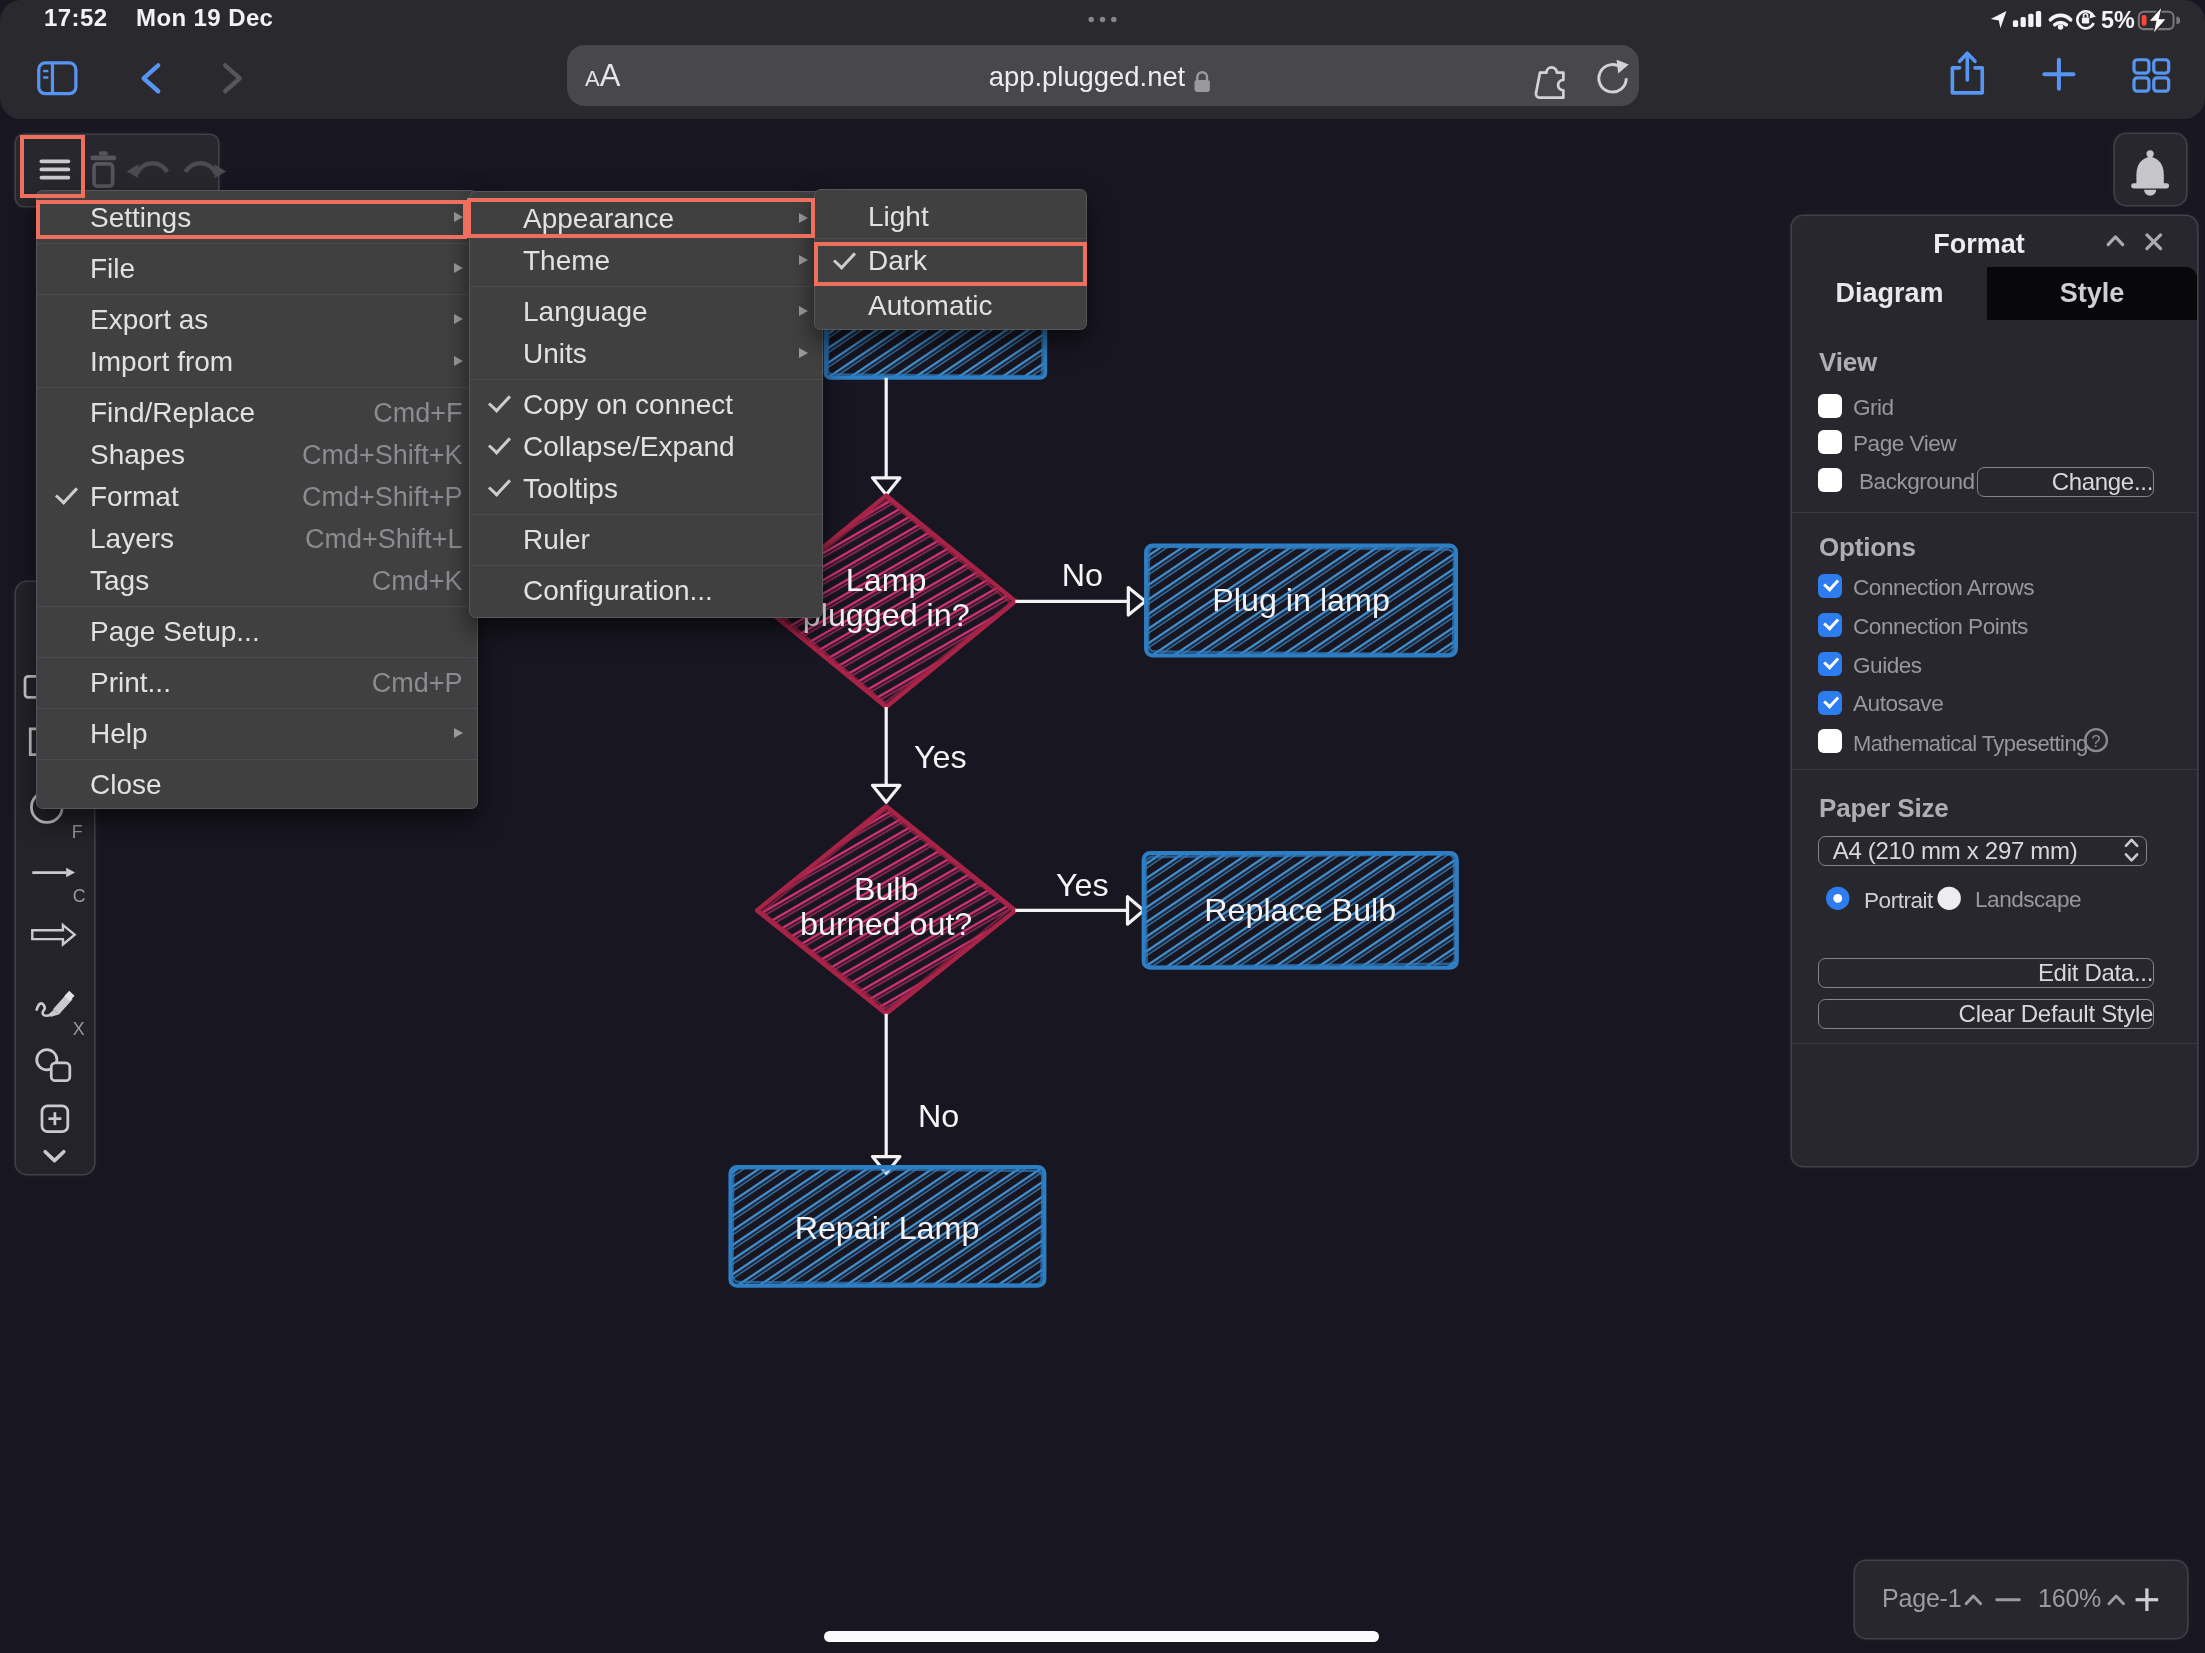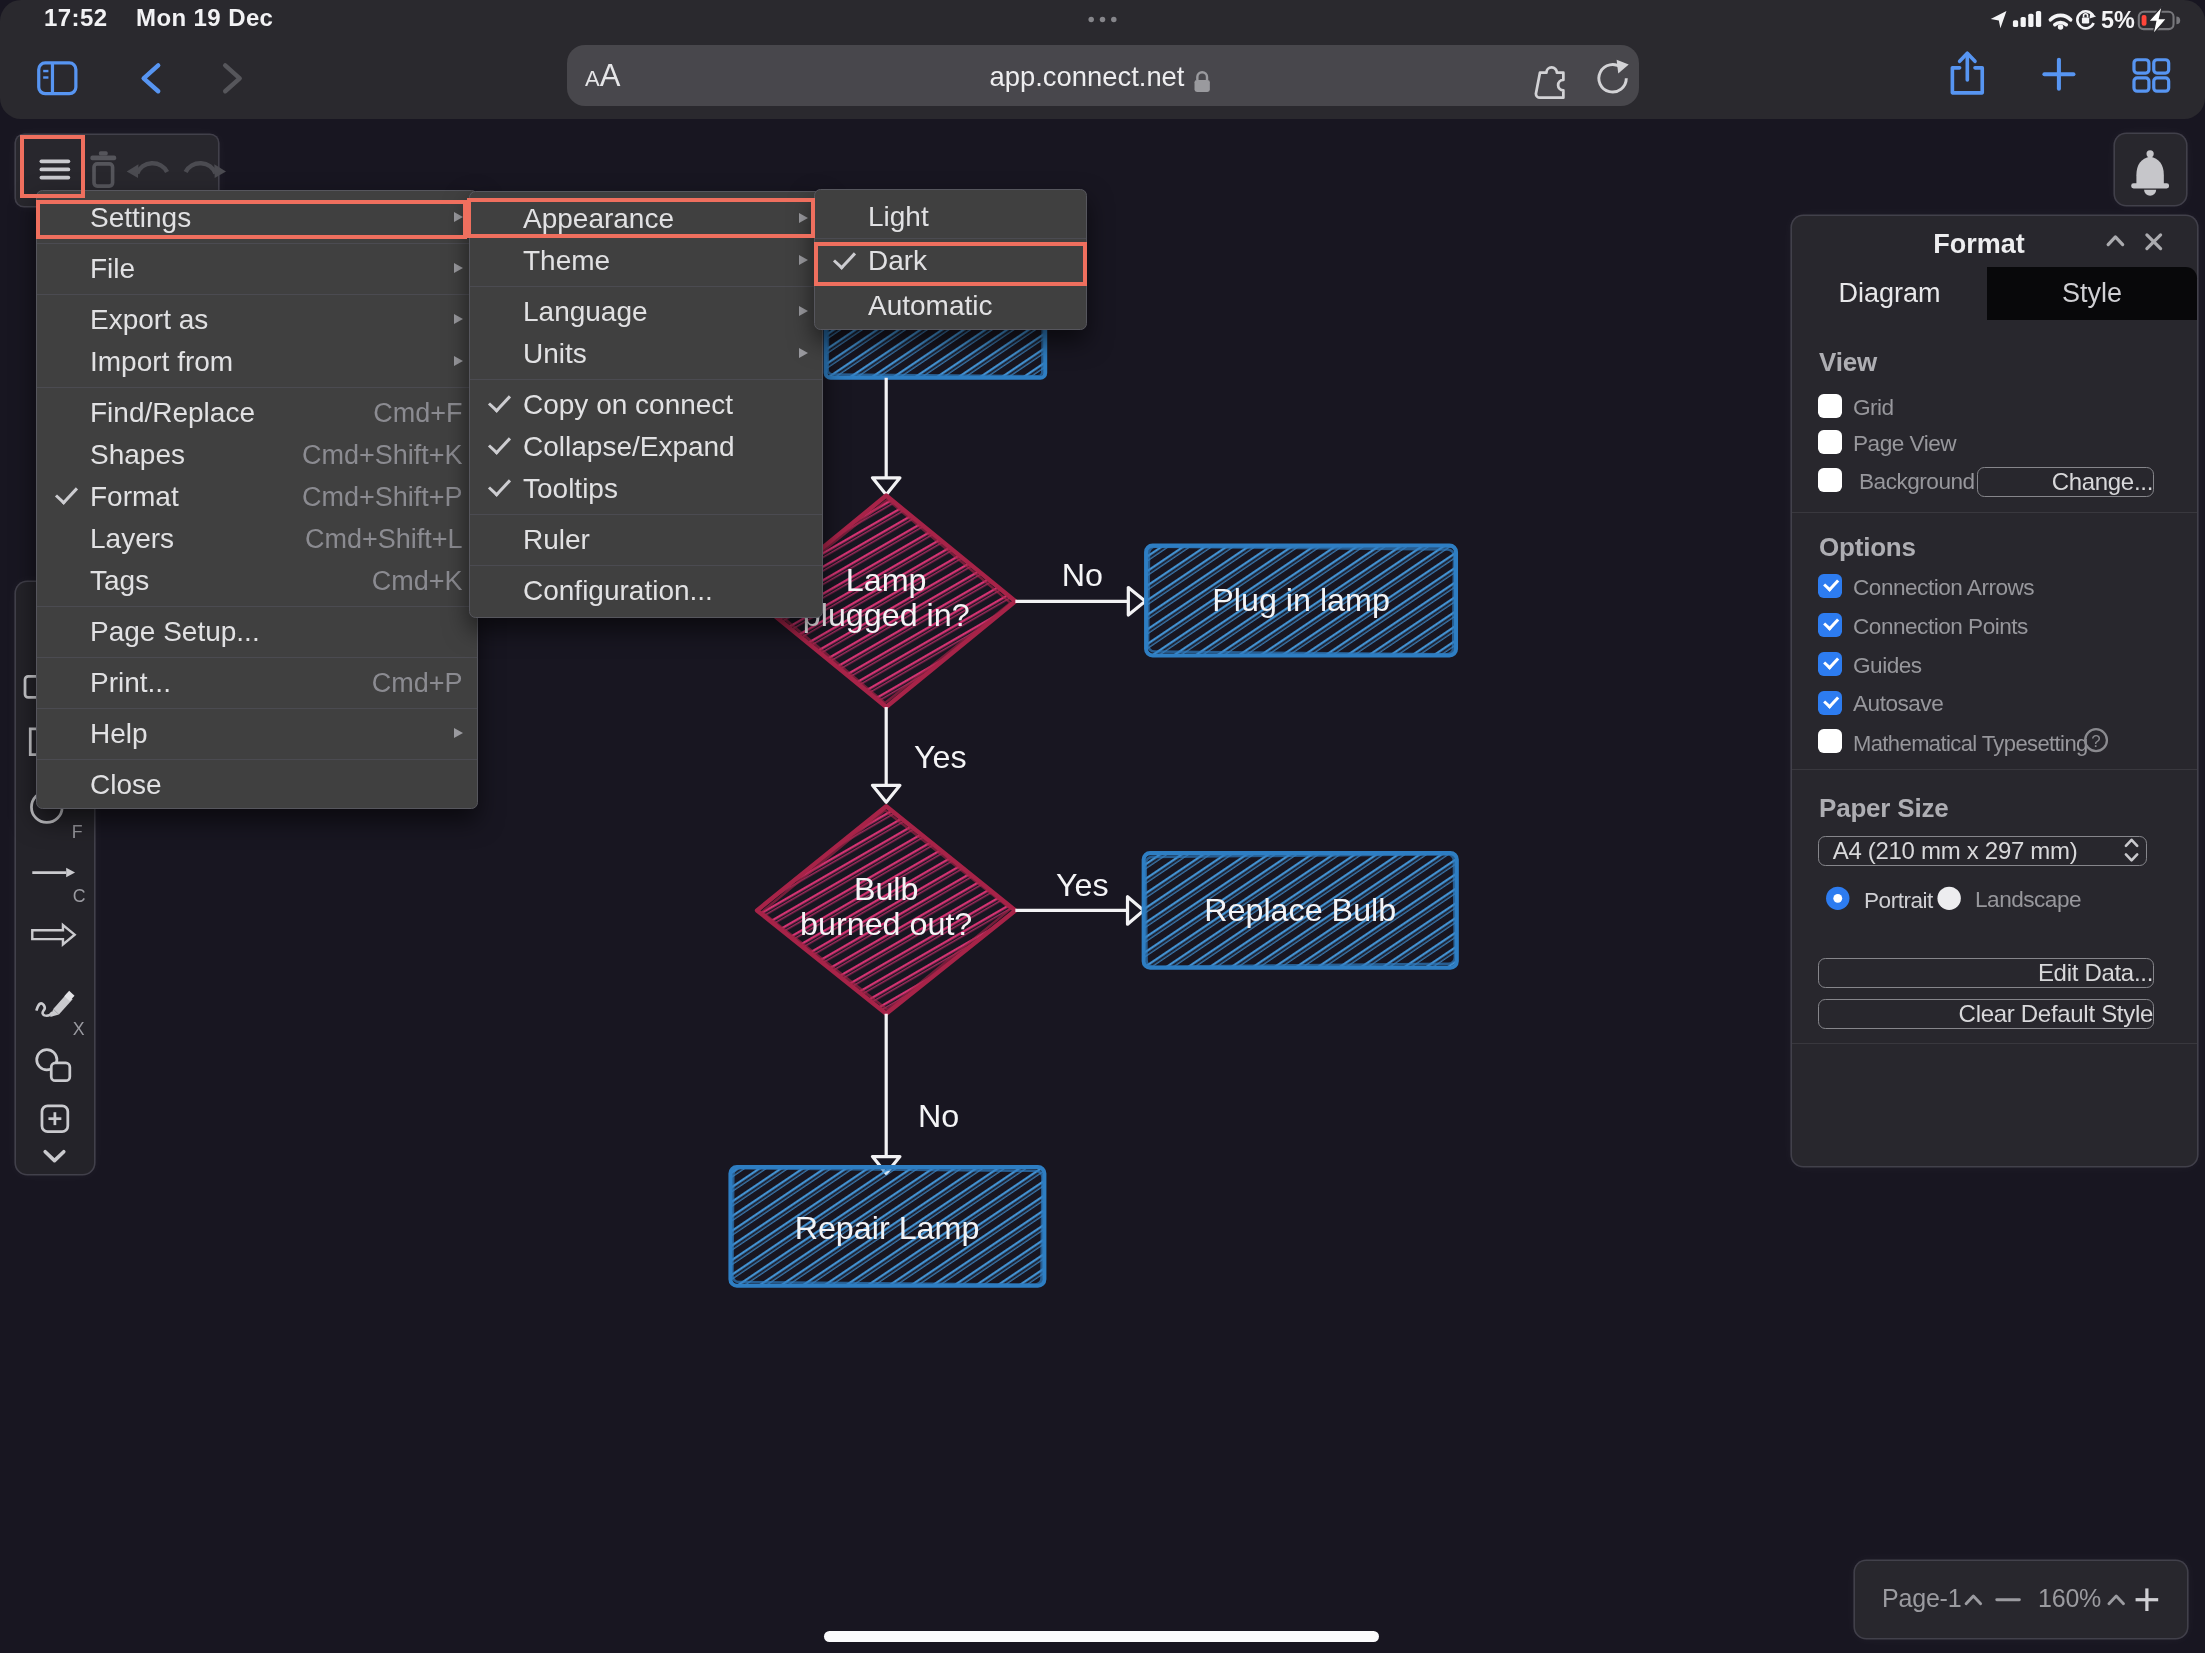--- a/index.html
+++ b/index.html
@@ -32,21 +32,21 @@
   .mi{position:relative;height:42px;line-height:42px;color:#e1e1e3;font-size:28px;padding-left:53px;}
   .msep{height:0;border-top:1.6px solid #4b4b51;margin:4px 0;}
   .mpad{height:5.7px;}
   .sc{position:absolute;right:14.5px;top:0;color:#8b8b91;font-size:27px;}
   .sub{position:absolute;right:13.7px;top:15.3px;width:0;height:0;
        border-left:9px solid #9a9a9f;border-top:5.7px solid transparent;border-bottom:5.7px solid transparent;}
   .chk{position:absolute;left:19.4px;top:11.3px;width:18px;height:9px;border-left:3.2px solid #cdcdd1;
        border-bottom:3.2px solid #cdcdd1;transform:rotate(-47deg);}
   
   #fpanel .hdr{position:absolute;left:0;top:13px;width:100%;text-align:center;font-size:27px;font-weight:700;color:#ededef;padding-right:31px;box-sizing:border-box;}
-  .ftab{position:absolute;top:51px;height:53px;font-size:27px;font-weight:400;text-align:center;box-sizing:border-box;}
+  .ftab{position:absolute;top:51px;height:53px;font-size:27px;font-weight:700;text-align:center;box-sizing:border-box;}
   #ftabd{left:0;width:195px;color:#e8e8ea;line-height:53px;}
   #ftabs{left:195px;width:210px;background:#08080a;color:#cfcfd3;line-height:53px;border-radius:0 11.3px 0 0;}
   .fsec{position:absolute;left:27px;font-size:26px;font-weight:700;color:#aeaeb3;letter-spacing:-0.2px;}
   .flab{position:absolute;font-size:22.6px;color:#97979c;letter-spacing:-0.5px;white-space:nowrap;}
   .fsep{position:absolute;left:0;width:100%;border-top:1.6px solid #39383e;}
   .cb{position:absolute;left:26px;width:24px;height:24px;border-radius:5.7px;background:#fff;}
   .cbb{position:absolute;left:26px;width:24px;height:24px;border-radius:5.7px;background:#2d7cf0;}
   .cbb:after{content:"";position:absolute;left:5.7px;top:4.8px;width:11.3px;height:5.7px;
      border-left:3.2px solid #fff;border-bottom:3.2px solid #fff;transform:rotate(-47deg);}
   .fbtn{position:absolute;border:1.6px solid #86868b;border-radius:7.3px;color:#d8d8da;
@@ -119,21 +119,21 @@
       <text x="1099" y="1535">Repair Lamp</text>
     </g>
   </svg>
 
   <div id="topbar">
     <div id="time">17:52</div>
     <div id="date">Mon 19 Dec</div>
     <div style="position:absolute;left:2101px;top:7.3px;font-size:23.4px;font-weight:700;color:#f4f4f6;">5%</div>
     <div id="field">
       <div id="aa"><span class="small">A</span>A</div>
-      <div id="url" style="transform:translateX(-16px);">app.connect.net</div>
+      <div id="url" style="transform:translateX(-16px);">app.plugged.net</div>
     </div>
   </div>
 
   <div id="dtoolbar" class="panel"></div>
   <div id="bell" class="panel"></div>
   <div id="ltoolbar" class="panel"></div>
 
   <div id="fpanel" class="panel">
     <div class="hdr">Format</div>
     <div class="ftab" id="ftabd">Diagram</div>

